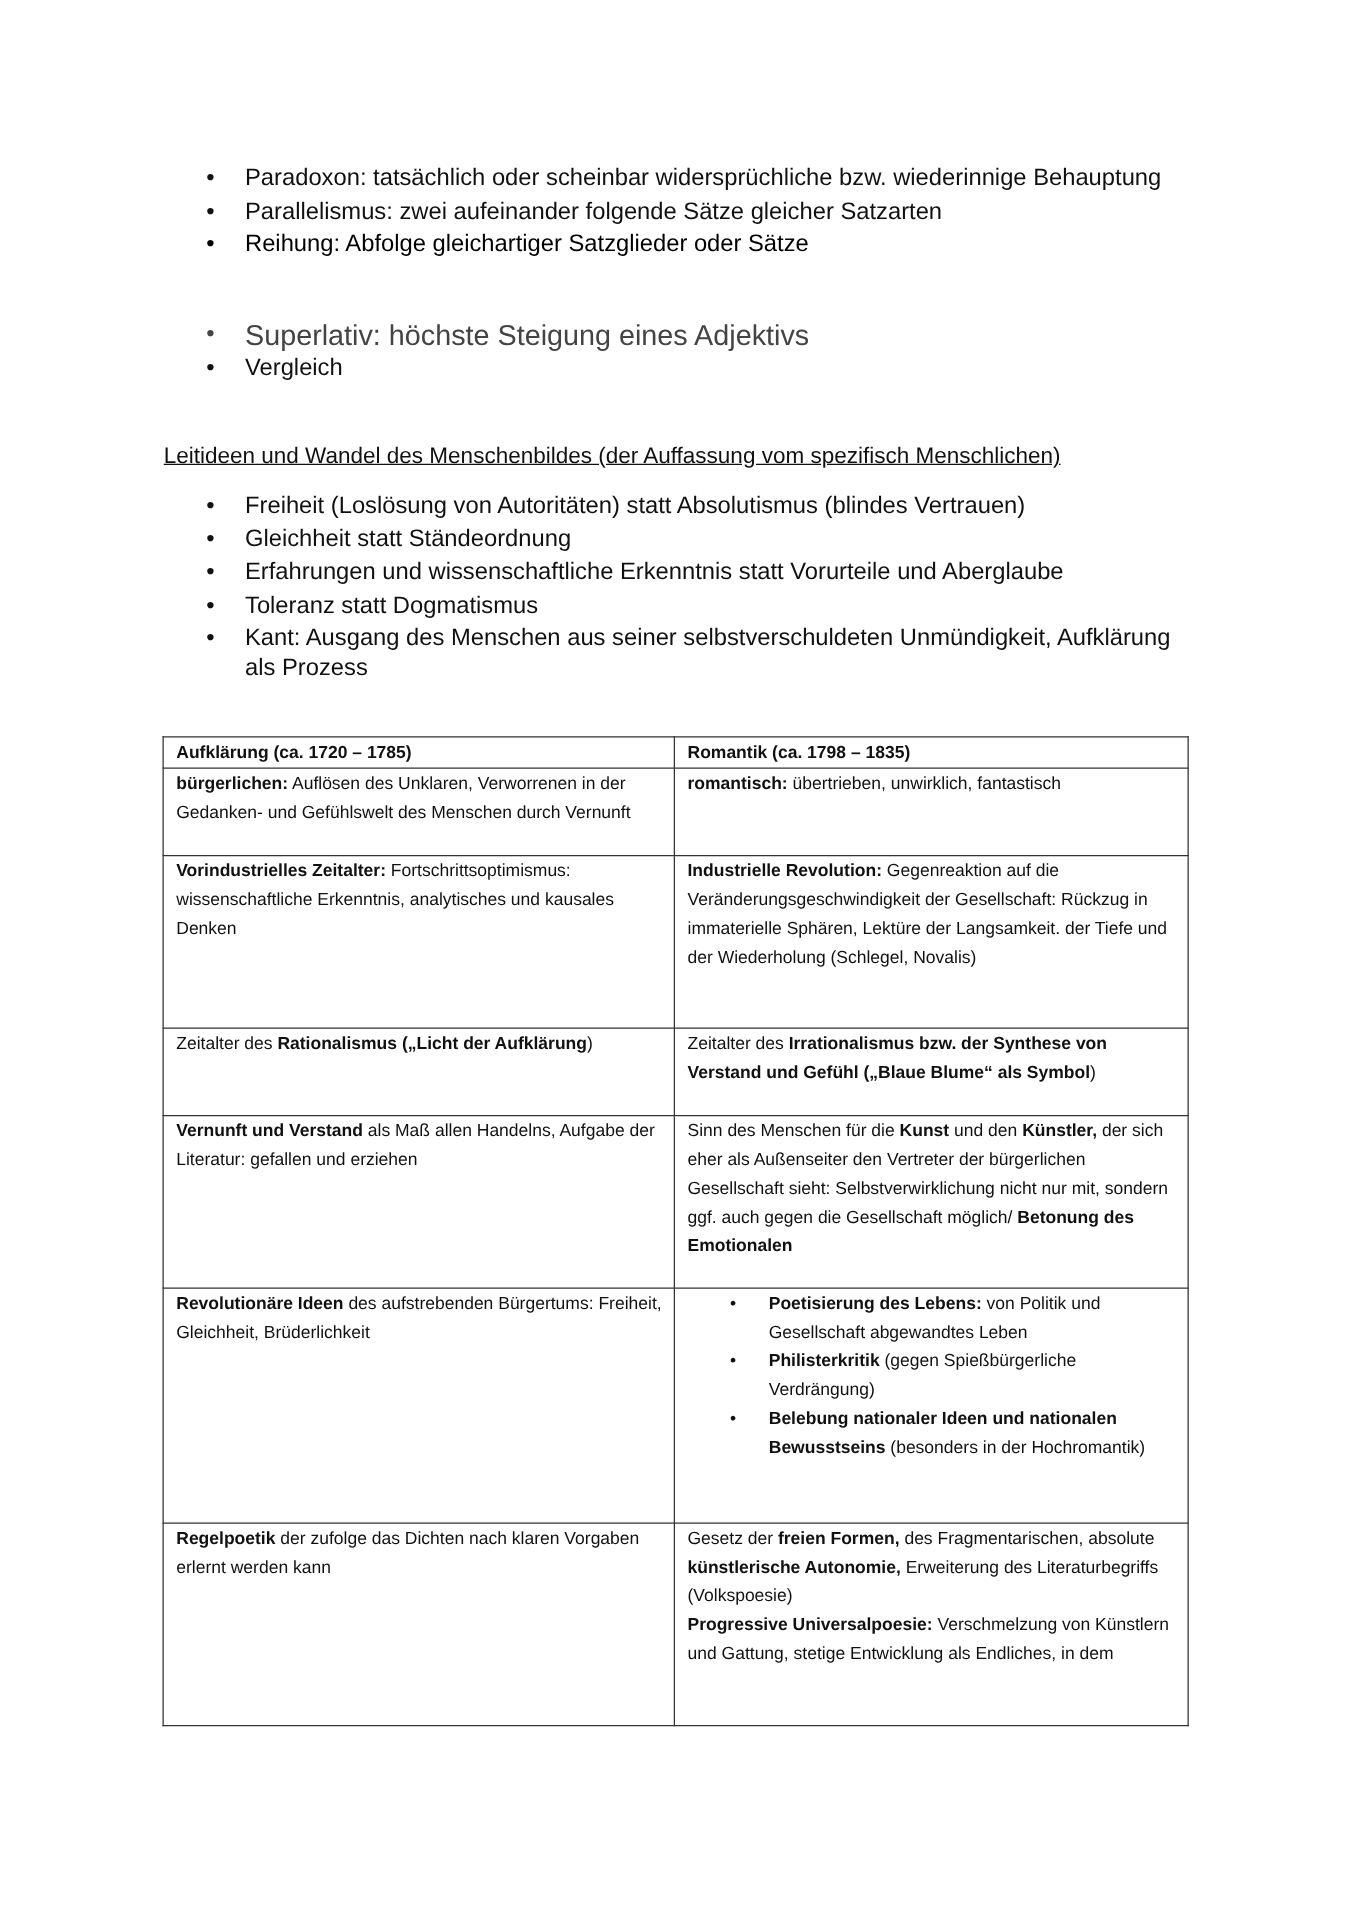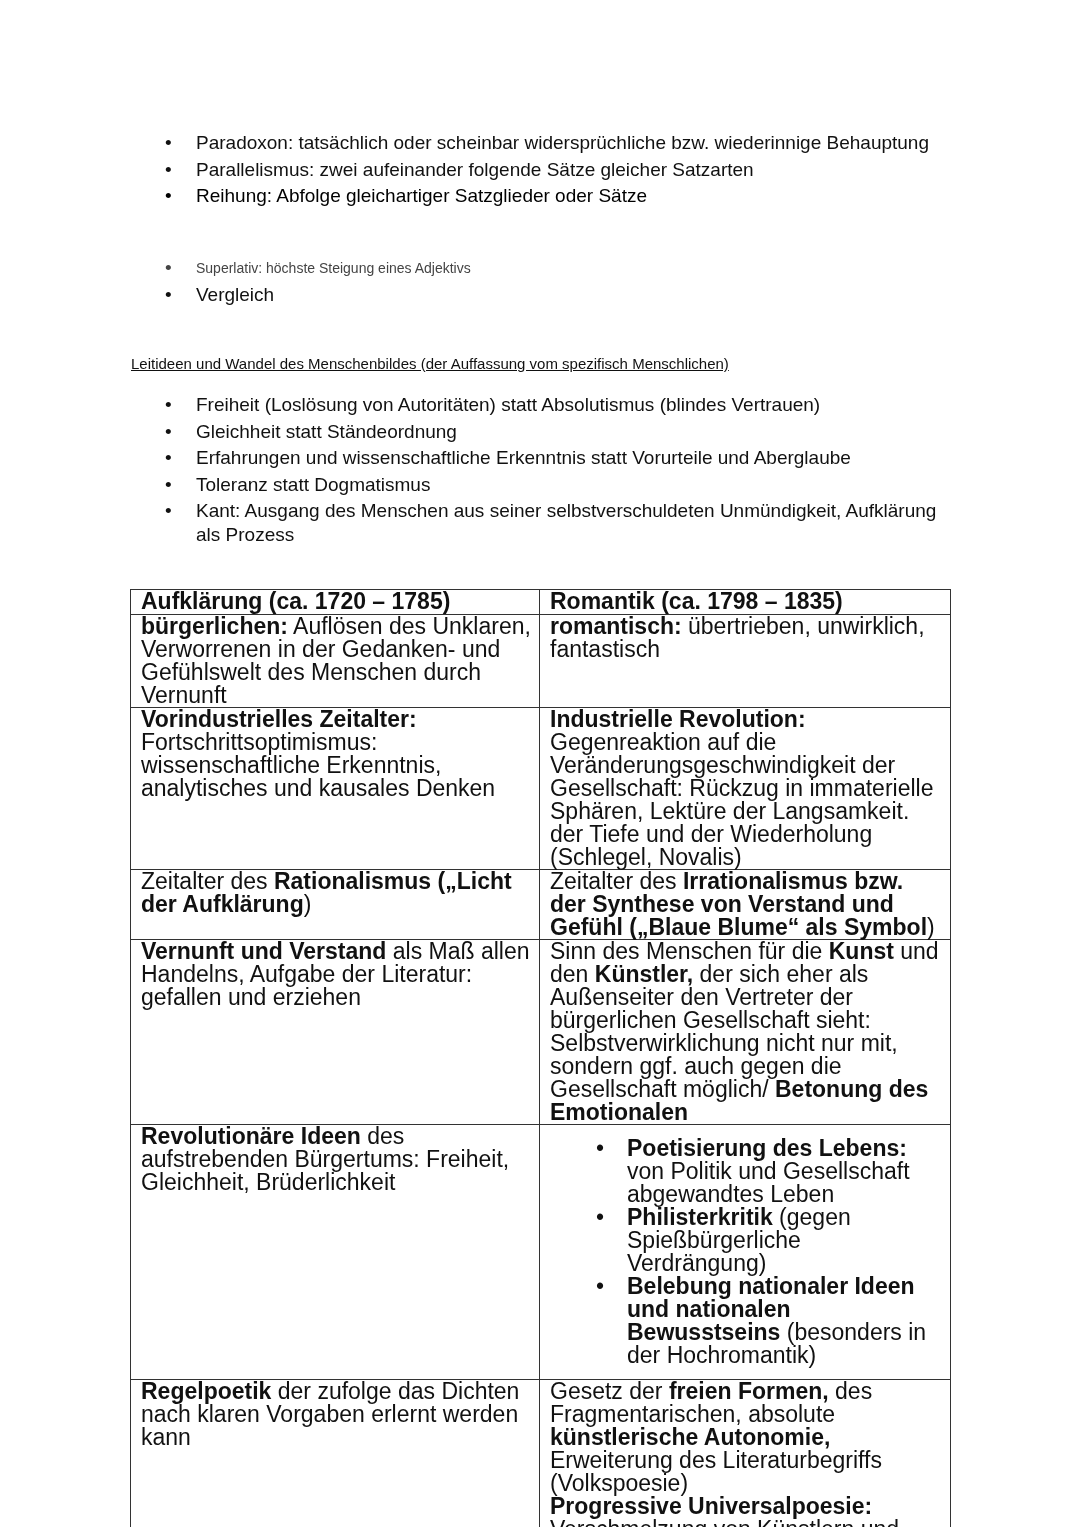--- a/index.html
+++ b/index.html
@@ -5,36 +5,36 @@
     html, body { margin: 0; padding: 0; background: #ffffff; }
     body {
       width: 1080px; height: 1527px; position: relative; overflow: hidden;
       font-family: "Liberation Sans", sans-serif; color: #111;
     }
     .page { position: absolute; left: 0; top: 0; width: 1080px; height: 1195px; }
     ul.bullets { list-style: none; margin: 0; padding: 0; position: absolute; left: 165px; width: 790px; }
     ul.bullets li { position: relative; padding-left: 31px; font-size: 19px; line-height: 24px; margin-bottom: 2.5px; }
     ul.bullets li::before { content: "\2022"; position: absolute; left: 0; top: 0; font-size: 19px; }
     ul.bullets li.light { color: #000000; }
-    ul.bullets li.lighter { color: #444; font-size: 14px; margin-top: 48px; }
+    ul.bullets li.lighter { color: #444; font-size: 23px; margin-top: 48px; }
     #list1 { top: 131px; }
     #list2 { top: 393px; }
-    .heading { position: absolute; left: 131px; top: 352px; font-size: 15px; line-height: 24px; text-decoration: underline; }
+    .heading { position: absolute; left: 131px; top: 352px; font-size: 18px; line-height: 24px; text-decoration: underline; }
     table.cmp {
       position: absolute; left: 130px; top: 589px; width: 820px;
       border-collapse: collapse; table-layout: fixed;
     }
     table.cmp td {
       border: 1.5px solid #333; vertical-align: top;
-      padding: 0 8px 0 10px; font-size: 23px; line-height: 23px;
+      padding: 0 8px 0 10px; font-size: 14px; line-height: 23px;
     }
     table.cmp col.c1 { width: 409px; }
     table.cmp col.c2 { width: 411px; }
     b { font-weight: bold; }
-    ul.inner { list-style: none; margin: 12px; padding: 0 0 0 65px; }
+    ul.inner { list-style: none; margin: 0; padding: 0 0 0 65px; }
     ul.inner li { position: relative; }
     ul.inner li::before { content: "\2022"; position: absolute; left: -31px; top: 0; }
   </style>
 </head>
 <body>
 
 <div class="page">
 
   <ul class="bullets" id="list1">
     <li>Paradoxon: tatsächlich oder scheinbar widersprüchliche bzw. wiederinnige Behauptung</li>

